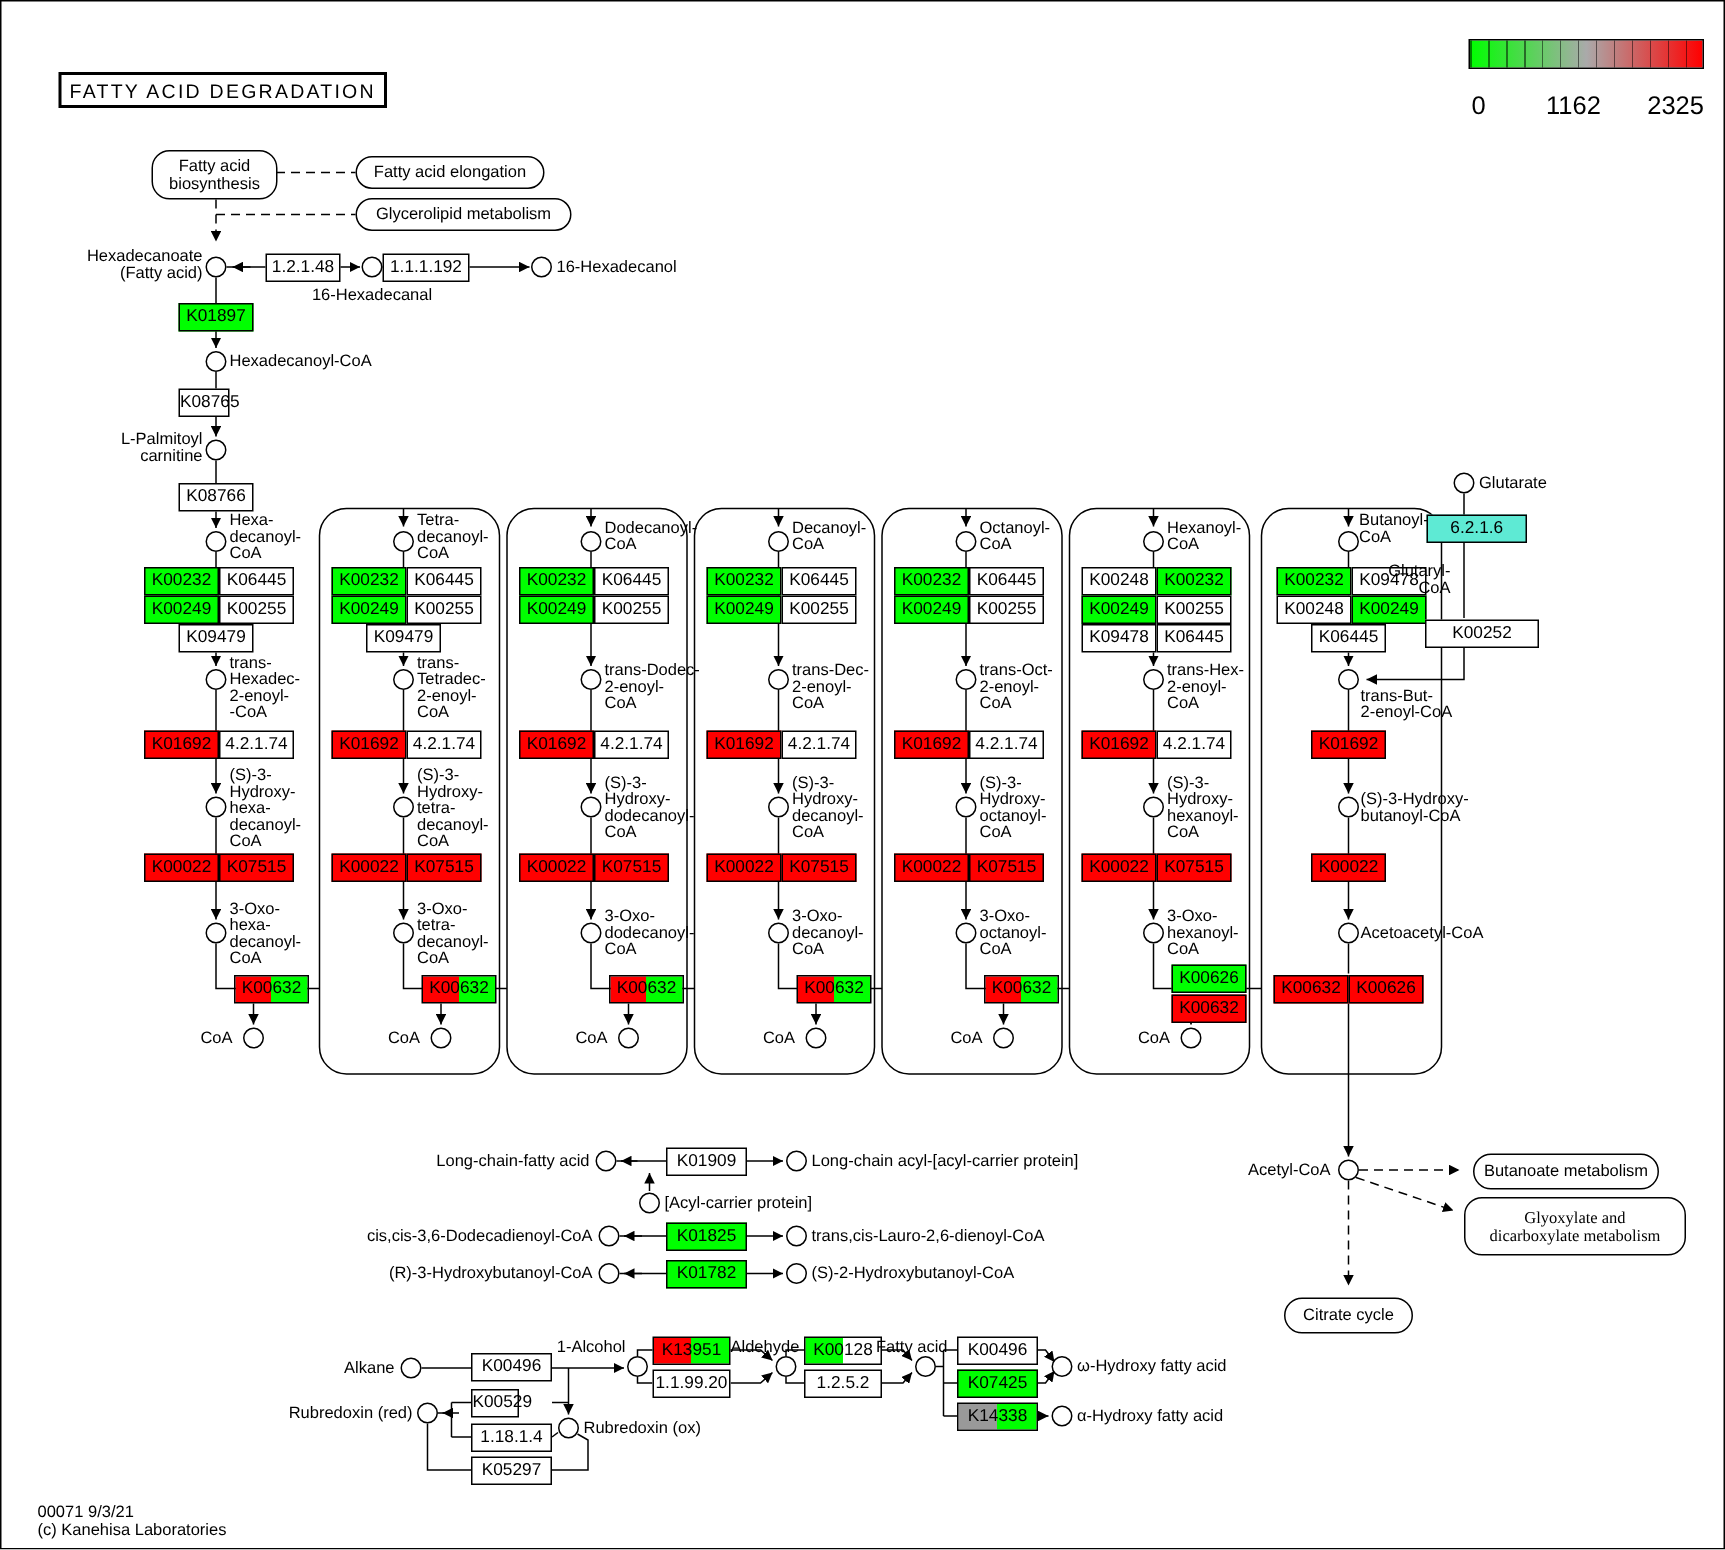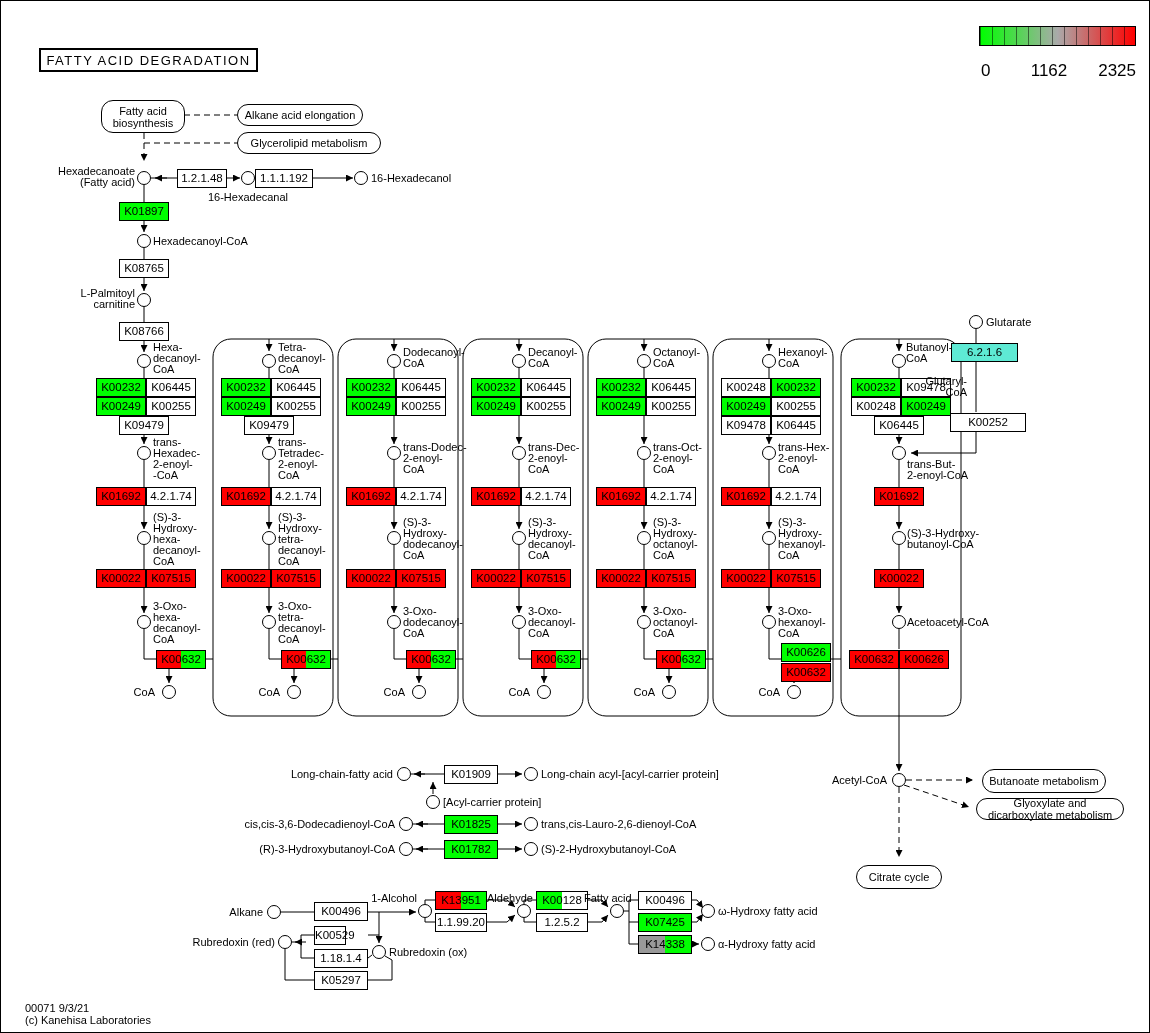--- a/index.html
+++ b/index.html
@@ -202,21 +202,21 @@
       <div class="ko" style="left: 850px; top: 396px; width: 50px; background: rgb(255, 255, 255);">K00248</div>
       <div class="ko" style="left: 900px; top: 396px; width: 50px; background: rgb(0, 255, 0);">K00249</div>
       <div class="ko" style="left: 873px; top: 415px; width: 50px; background: rgb(255, 255, 255);">K06445</div>
       <div class="ko" style="left: 873px; top: 486px; width: 50px; background: rgb(255, 0, 0);">K01692</div>
       <div class="ko" style="left: 873px; top: 568px; width: 50px; background: rgb(255, 0, 0);">K00022</div>
       <div class="ko" style="left: 848px; top: 649px; width: 50px; background: rgb(255, 0, 0);">K00632</div>
       <div class="ko" style="left: 898px; top: 649px; width: 50px; background: rgb(255, 0, 0);">K00626</div>
       <div class="ko" style="left: 176px; top: 168px; width: 50px; background: rgb(255, 255, 255);">1.2.1.48</div>
       <div class="ko" style="left: 254px; top: 168px; width: 58px; background: rgb(255, 255, 255);">1.1.1.192</div>
       <div class="ko" style="left: 118px; top: 201px; width: 50px; background: rgb(0, 255, 0);">K01897</div>
-      <div class="ko" style="left: 118px; top: 258px; width: 50px; background: rgb(255, 255, 255);">K08765</div>
+      <div class="ko" style="left: 118px; top: 258px; width: 34px; background: rgb(255, 255, 255);">K08765</div>
       <div class="ko" style="left: 118px; top: 321px; width: 50px; background: rgb(255, 255, 255);">K08766</div>
       <div class="ko" style="left: 950px; top: 342px; width: 67px; background: #5eead4;">6.2.1.6</div>
       <div class="ko" style="left: 949px; top: 412px; width: 76px; background: rgb(255, 255, 255);">K00252</div>
       <div class="ko" style="left: 443px; top: 764px; width: 54px; background: rgb(255, 255, 255);">K01909</div>
       <div class="ko" style="left: 443px; top: 814px; width: 54px; background: rgb(0, 255, 0);">K01825</div>
       <div class="ko" style="left: 443px; top: 839px; width: 54px; background: rgb(0, 255, 0);">K01782</div>
       <div class="ko" style="left: 313px; top: 901px; width: 54px; background: rgb(255, 255, 255);">K00496</div>
       <div class="ko" style="left: 434px; top: 890px; width: 52px; background: linear-gradient(90deg, rgb(255, 0, 0) 50%, rgb(0, 255, 0) 50%);">K13951</div>
       <div class="ko" style="left: 434px; top: 912px; width: 52px; background: rgb(255, 255, 255);">1.1.99.20</div>
       <div class="ko" style="left: 535px; top: 890px; width: 52px; background: linear-gradient(90deg, rgb(0, 255, 0) 50%, rgb(255, 255, 255) 50%);">K00128</div>
@@ -397,24 +397,24 @@
       <div class="lb" style="top: 906px; right: 886px; text-align: right;">Alkane</div>
       <div class="lb" style="top: 892px; right: 732px; text-align: right;">1-Alcohol</div>
       <div class="lb" style="top: 892px; left: 486px;">Aldehyde</div>
       <div class="lb" style="top: 892px; left: 583px;">Fatty acid</div>
       <div class="lb" style="top: 905px; left: 717px;">ω-Hydroxy fatty acid</div>
       <div class="lb" style="top: 938px; left: 717px;">α-Hydroxy fatty acid</div>
       <div class="lb" style="top: 936px; right: 874px; text-align: right;">Rubredoxin (red)</div>
       <div class="lb" style="top: 946px; left: 388px;">Rubredoxin (ox)</div>
       <div class="pb" style="left: 100px; top: 99px; width: 84px; height: 33px;">Fatty acid
 biosynthesis</div>
-      <div class="pb" style="left: 236px; top: 103px; width: 126px; height: 22px;">Alkane acid elongation</div>
+      <div class="pb" style="left: 236px; top: 103px; width: 126px; height: 22px;">Fatty acid elongation</div>
       <div class="pb" style="left: 236px; top: 131px; width: 144px; height: 22px;">Glycerolipid metabolism</div>
       <div class="pb" style="left: 981px; top: 768px; width: 124px; height: 24px;">Butanoate metabolism</div>
-      <div class="pb" style="left: 975px; top: 797px; width: 148px; height: 22px;">Glyoxylate and
+      <div class="pb" style="left: 975px; top: 797px; width: 148px; height: 39px; font-family: Liberation Serif, serif;">Glyoxylate and
 dicarboxylate metabolism</div>
       <div class="pb" style="left: 855px; top: 864px; width: 86px; height: 24px;">Citrate cycle</div>
     </div>
 
   <div class="title-box">
     <span>FATTY ACID DEGRADATION</span>
   </div>
 
   <div class="legend-bar" id="legend-bar" style="background: repeating-linear-gradient(90deg, rgba(0, 0, 0, 0.5) 0px, rgba(0, 0, 0, 0.5) 1px, transparent 1px, transparent 12px), linear-gradient(90deg, rgb(0, 255, 0), rgb(170, 170, 170), rgb(255, 0, 0));"></div>
   <span class="lgnum" id="lg-min">0</span>

